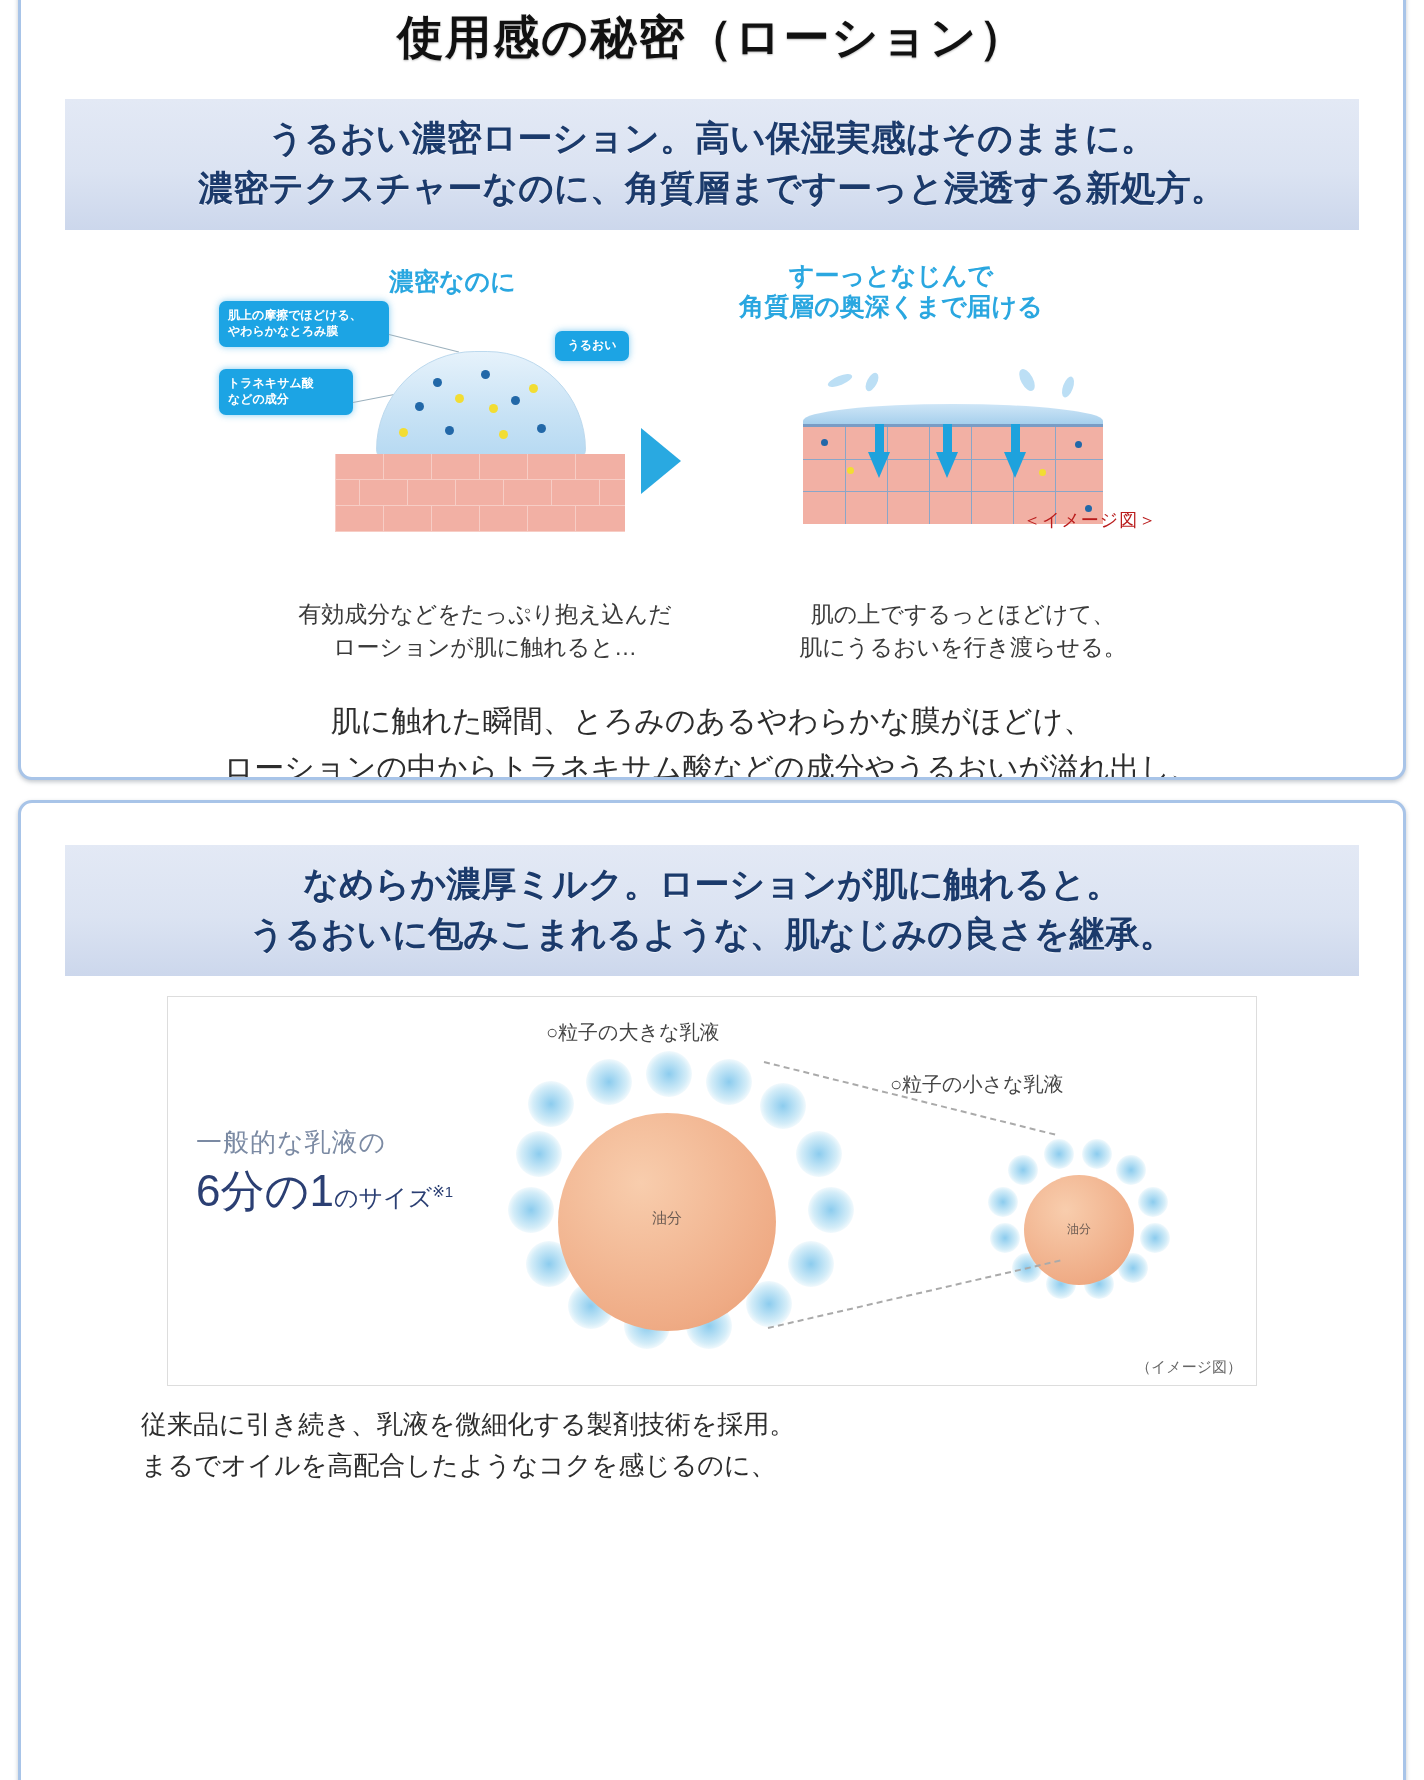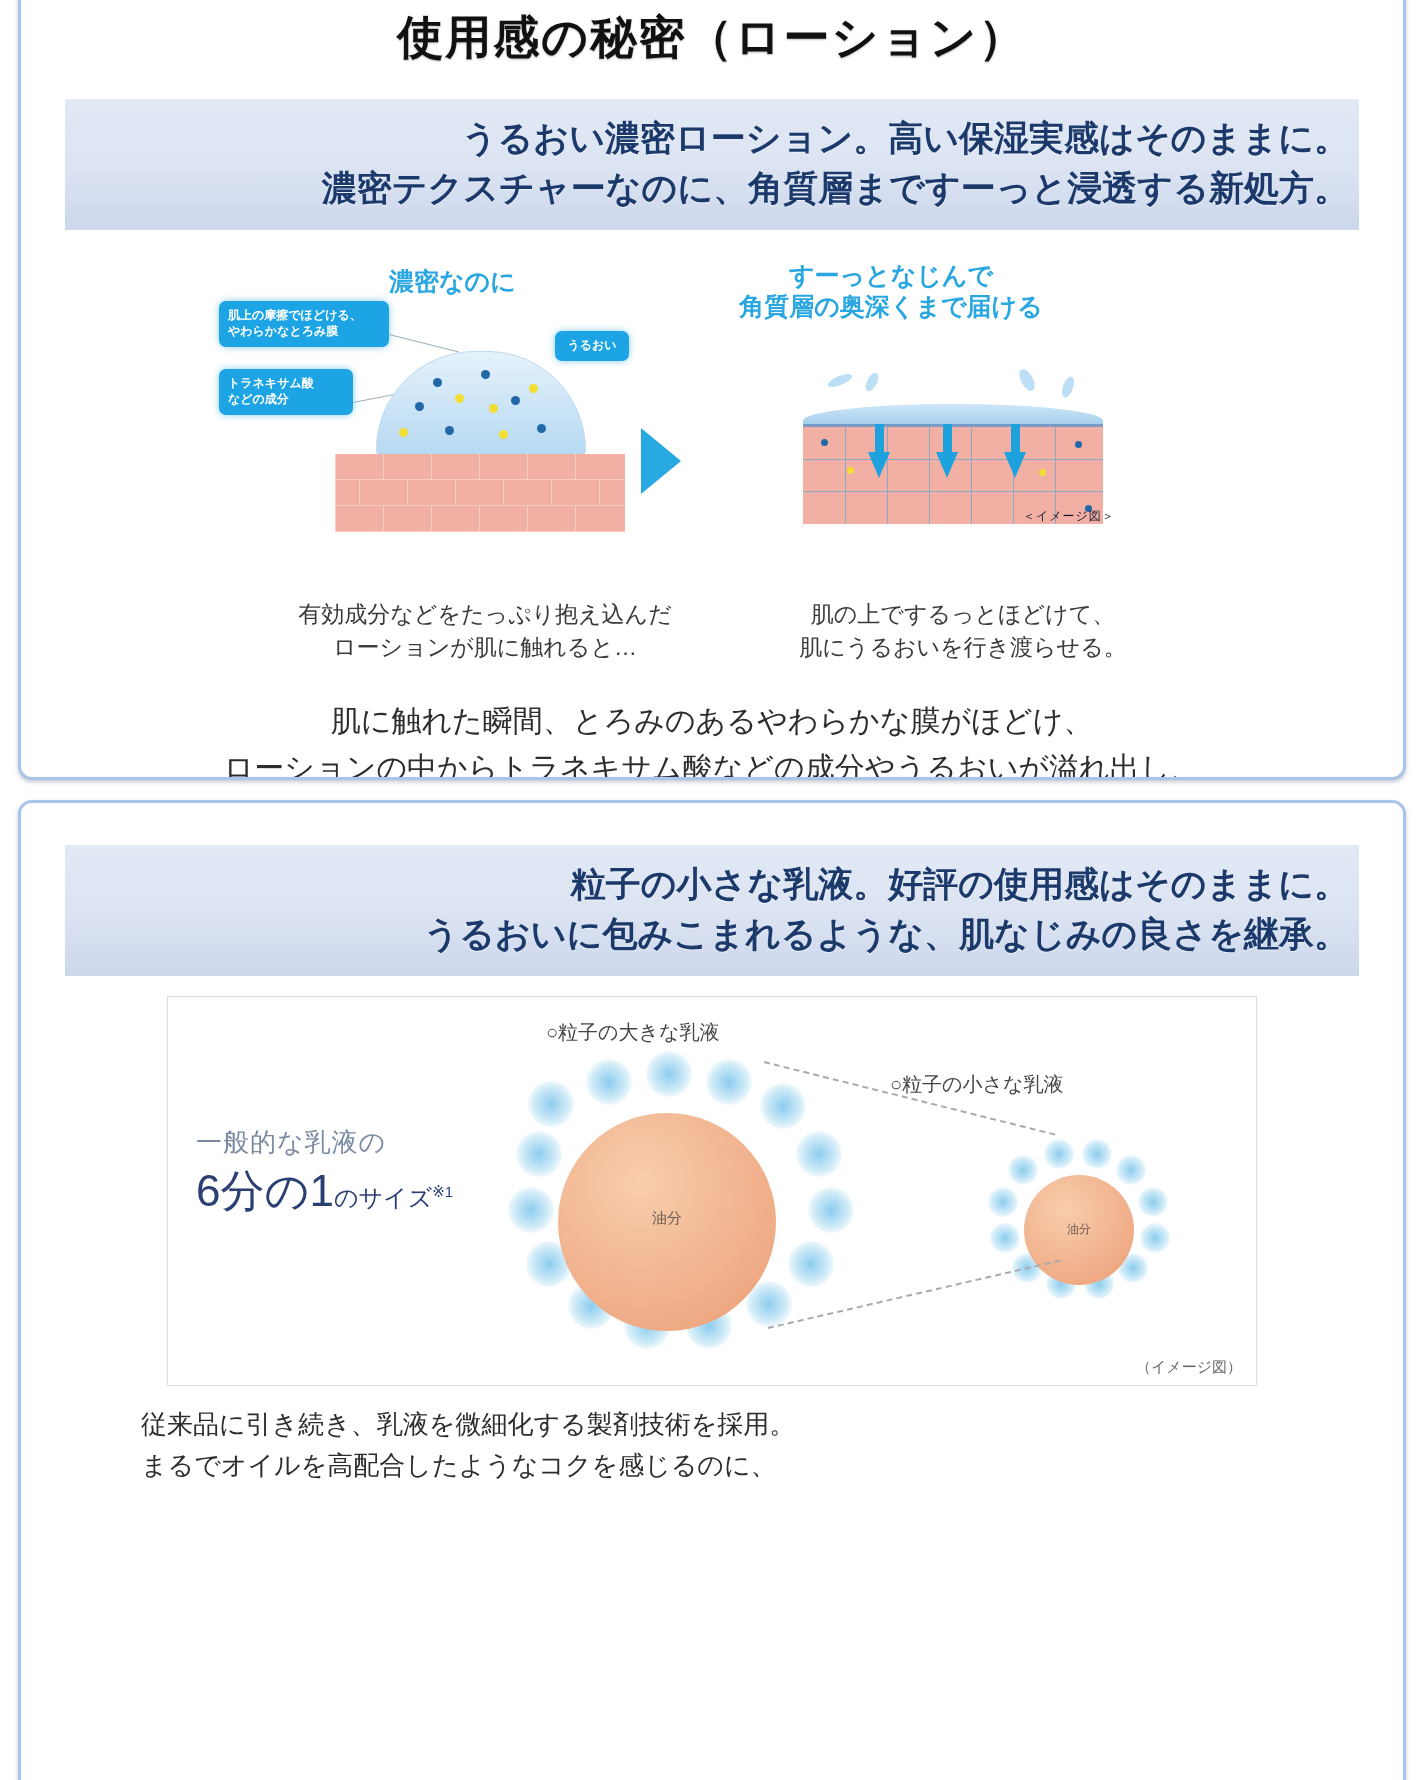--- a/index.html
+++ b/index.html
@@ -37,21 +37,21 @@
     text-shadow: 0 1px 2px rgba(0,0,0,.28);
   }
   #title-lotion { margin-top: 88px; }
   #title-milk   { margin-top: 66px; }
 
   
   .banner {
     margin: 0 44px;
     background: linear-gradient(180deg,#e3e9f5 0%, #dbe3f2 55%, #ccd7ec 100%);
     padding: 14px 10px 18px;
-    text-align: right;
+    text-align: center;
   }
   .banner-line {
     font-size: 35px;
     font-weight: bold;
     color: #1b3a6b;
     line-height: 1.42;
     letter-spacing: 0px;
     text-shadow: 0 1px 1px rgba(255,255,255,.6);
   }
   #banner-lotion { margin-top: 30px; }
@@ -149,22 +149,22 @@
   .down-arrow {
     position: absolute; width: 0; height: 0;
     border-left: 11px solid transparent;
     border-right: 11px solid transparent;
     border-top: 26px solid #1ea2dd;
   }
   .down-stem { position: absolute; width: 9px; background: #1ea2dd; }
 
   .img-note {
     position: absolute;
-    font-size: 12px;
-    color: #0f172a;
+    font-size: 18px;
+    color: #b91c1c;
     letter-spacing: 1px;
   }
   #img-note-lotion { left: 1002px; top: 252px; }
 
   
   .dia-captions { position: relative; width: 1388px; height: 72px; margin-top: 12px; }
   .dia-caption {
     position: absolute;
     font-size: 23px;
     color: #3a3a3a;
@@ -351,21 +351,21 @@
     <div>肌に触れた瞬間、とろみのあるやわらかな膜がほどけ、</div>
     <div>ローションの中からトラネキサム酸などの成分やうるおいが溢れ出し、</div>
     <div>肌表面上に素早く広がりながら、角質層の奥深くまで届ける新処方に進化しました。</div>
   </div>
 </section>
 
 <section class="panel" id="panel-milk">
 
 
   <div class="banner" id="banner-milk">
-    <div class="banner-line">粒子の小さな乳液。好評の使用感はそのままに。</div>
+    <div class="banner-line">なめらか濃厚ミルク。ローションが肌に触れると。</div>
     <div class="banner-line">うるおいに包みこまれるような、肌なじみの良さを継承。</div>
   </div>
 
   <div class="milk-figure">
 
     <div class="particle-label" id="plabel-big">○粒子の大きな乳液</div>
     <div class="particle-label" id="plabel-small">○粒子の小さな乳液</div>
 
     <div class="ratio-block">
       <div class="ratio-top">一般的な乳液の</div>

